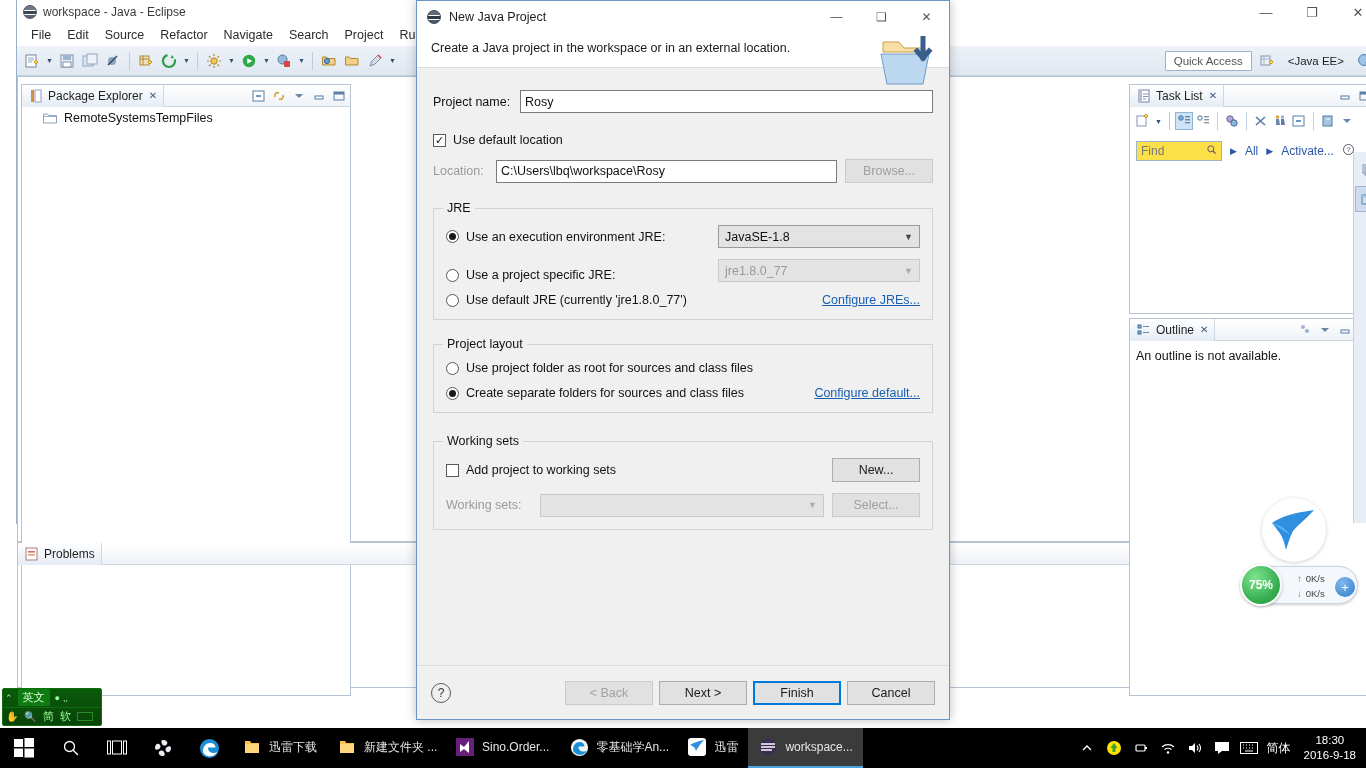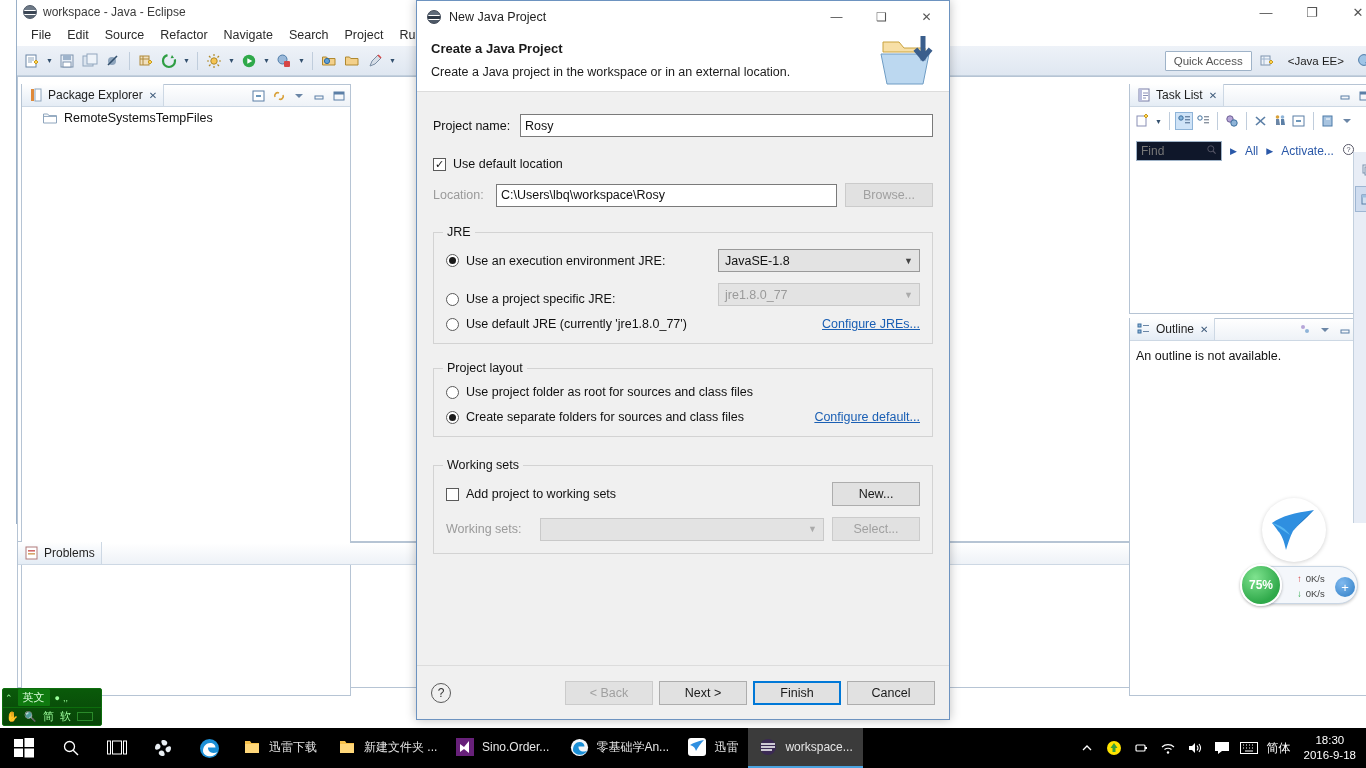--- a/index.html
+++ b/index.html
@@ -68,21 +68,21 @@
   
   .ec-body { position: absolute; left:0; top: 76px; right:0; bottom: 0; }
 
   .view {
     position: absolute; background: #ffffff;
     border: 1px solid #b6c4d4;
   }
   .view-tabbar {
     height: 22px; background: linear-gradient(#ffffff, #eef2f7);
     border-bottom: 1px solid #cdd8e4;
-    display: flex; align-items: flex-end; position: relative;
+    display: flex; align-items: center; position: relative;
   }
   .view-tab {
     display:flex; align-items:center; gap:4px; height: 22px;
     padding: 0 6px; font-size: 12px; color: #1f1f1f;
     background: linear-gradient(#ffffff, #e4ecf5);
     border-right: 1px solid #cdd8e4;
   }
   .tab-close { font-size: 10px; color: #3e5a7a; margin-left: 2px; }
   .view-tools { position:absolute; right:2px; top:0; height:22px; display:flex; align-items:center; gap:2px;}
   .vt-btn { width:18px; height:18px; display:flex; align-items:center; justify-content:center;}
@@ -92,21 +92,21 @@
   
   #package-explorer { left: 4px; top: 8px; width: 330px; height: 612px; }
   
   #editor-area { left: 338px; top: 8px; right: 286px; height: 466px; background:#ffffff; border:1px solid #b6c4d4;}
   #console-view { left: 338px; top: 474px; right: 286px; height: 146px; background:#ffffff; border:1px solid #b6c4d4;}
   #task-list { right: 4px; top: 8px; width: 248px; height: 230px; }
   #outline-view { right: 4px; top: 242px; width: 248px; height: 378px; }
 
   .find-row { display:flex; align-items:center; gap:8px; padding: 6px 6px; }
   .find-box {
-    flex: 0 0 86px; height: 20px; border: 1px solid #9fb3c8; background:#0f172a;
+    flex: 0 0 86px; height: 20px; border: 1px solid #9fb3c8; background:#fde047;
     display:flex; align-items:center; justify-content:space-between; padding: 0 4px;
     color:#777; font-size: 12px;
   }
   .link-ish { color:#2a58a8; font-size:12px; }
   .tri { color:#2a58a8; font-size:9px; }
 
   .view-body-text { padding: 8px 6px; font-size: 12.5px; color:#111; }
 
   
   .right-strip {
@@ -683,21 +683,20 @@
       <span class="dlg-title-icon"></span>
       <span class="dlg-title-text">New Java Project</span>
       <div class="dlg-winbtns">
         <div class="dlg-winbtn">—</div>
         <div class="dlg-winbtn">❑</div>
         <div class="dlg-winbtn close">✕</div>
       </div>
     </div>
 
     <div class="dlg-header">
-      <h2>Create a Java Project</h2>
       <p>Create a Java project in the workspace or in an external location.</p>
       <div class="wizard-banner">
         <svg width="64" height="52" viewBox="0 0 64 52">
           <path d="M4 16 L4 6 L20 6 L25 12 L46 12 L46 16 Z" fill="#f7dfa6" stroke="#c9a23c"></path>
           <path d="M2 18 L50 18 L44 48 L8 48 Z" fill="#bcd8f0" stroke="#6f9cc4"></path>
           <path d="M44 2 L44 22 M44 22 L38 15 M44 22 L50 15" stroke="#3a5e8c" stroke-width="5" fill="none" stroke-linecap="square"></path>
         </svg>
       </div>
     </div>
 

